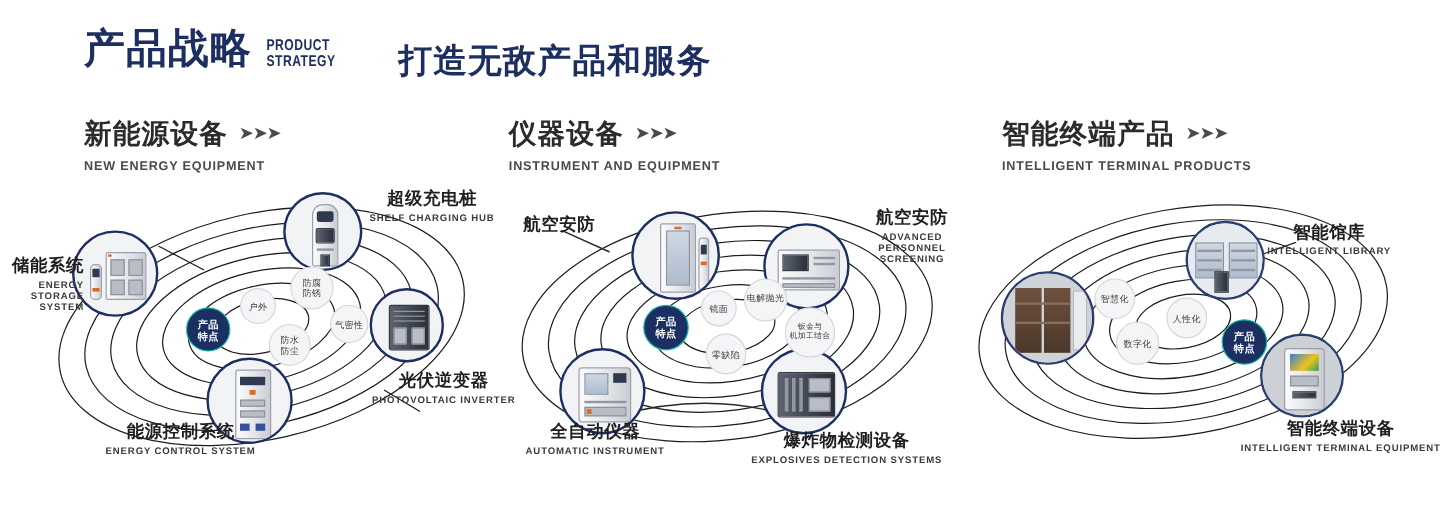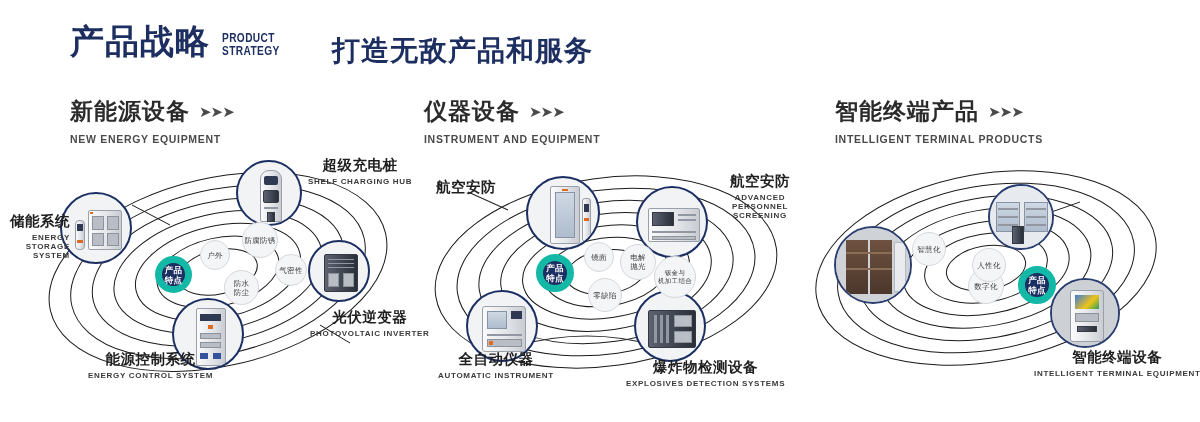--- a/index.html
+++ b/index.html
@@ -53,21 +53,21 @@
   
   .bub{
     position:absolute;border-radius:50%;
     background:#f4f5f7;border:1px solid #d5d7dd;
     display:flex;align-items:center;justify-content:center;
     text-align:center;color:#3c3c3c;
     font-size:7.5px;line-height:9px;letter-spacing:.3px;
     box-sizing:border-box;
   }
   .bub.core{
-    background:#1c2f63;border:7px solid #14b8a6;color:#fff;font-weight:bold;
+    background:#1c2f63;border:1px solid #14b8a6;color:#fff;font-weight:bold;
     font-size:8.5px;line-height:10px;
   }
 
   
   .lbl{position:absolute;text-align:center;}
   .lbl .cn{font-size:14.5px;font-weight:bold;color:#1f1f1f;letter-spacing:.5px;white-space:nowrap;}
   .lbl .en{font-size:8px;font-weight:bold;color:#3a3a3a;letter-spacing:.7px;margin-top:2px;white-space:nowrap;}
   .lbl.right{text-align:right;}
 
   
@@ -197,21 +197,21 @@
     <div class="lbl" style="left:68px;top:200px;">
       <div class="cn">能源控制系统</div>
       <div class="en">ENERGY CONTROL SYSTEM</div>
     </div>
 
     <div class="bub core" style="left:135px;top:106px;width:37px;height:37px;flex-direction:column;">
       <span>产品</span>
       <span>特点</span>
     </div>
     <div class="bub" style="left:180px;top:90px;width:30px;height:30px;">户外</div>
-    <div class="bub" style="left:222px;top:72px;width:36px;height:36px;">
+    <div class="bub" style="left:222px;top:72px;width:36px;height:36px;flex-direction:column;">
       <span>防腐</span>
       <span>防锈</span>
     </div>
     <div class="bub" style="left:204px;top:120px;width:35px;height:35px;flex-direction:column;">
       <span>防水</span>
       <span>防尘</span>
     </div>
     <div class="bub" style="left:255px;top:104px;width:32px;height:32px;">气密性</div>
   </div>
 
@@ -289,21 +289,21 @@
     <div class="lbl" style="left:218px;top:208px;">
       <div class="cn">爆炸物检测设备</div>
       <div class="en">EXPLOSIVES DETECTION SYSTEMS</div>
     </div>
 
     <div class="bub core" style="left:128px;top:104px;width:38px;height:38px;flex-direction:column;">
       <span>产品</span>
       <span>特点</span>
     </div>
     <div class="bub" style="left:176px;top:92px;width:30px;height:30px;">镜面</div>
-    <div class="bub" style="left:212px;top:94px;width:36px;height:36px;flex-direction:column;">
+    <div class="bub" style="left:212px;top:82px;width:36px;height:36px;flex-direction:row;font-family:Liberation Mono, monospace;">
       <span>电解</span>
       <span>抛光</span>
     </div>
     <div class="bub" style="left:180px;top:128px;width:34px;height:34px;">零缺陷</div>
     <div class="bub" style="left:246px;top:106px;width:42px;height:42px;flex-direction:column;font-size:6.5px;line-height:8px;">
       <span>钣金与</span>
       <span>机加工结合</span>
     </div>
   </div>
 
@@ -329,20 +329,24 @@
         <div class="dev-line" style="left:8px;top:22px;width:20px;height:2px;"></div>
         <div class="dev-line" style="left:8px;top:30px;width:20px;height:2px;"></div>
         <div class="dev-line" style="left:8px;top:38px;width:20px;height:2px;"></div>
         <div class="dev-glass" style="left:34px;top:16px;width:24px;height:30px;"></div>
         <div class="dev-line" style="left:36px;top:22px;width:20px;height:2px;"></div>
         <div class="dev-line" style="left:36px;top:30px;width:20px;height:2px;"></div>
         <div class="dev-line" style="left:36px;top:38px;width:20px;height:2px;"></div>
         <div class="dev-dark" style="left:22px;top:40px;width:12px;height:18px;"></div>
       </div>
     </div>
+    <div class="lbl" style="left:266px;top:34px;">
+      <div class="cn">智能馆库</div>
+      <div class="en">INTELLIGENT LIBRARY</div>
+    </div>
 
     <div class="node grey" style="left:44px;top:76px;width:78px;height:78px;">
       <div class="dev" style="left:0;top:0;width:78px;height:78px;background:#cfd2d6;">
         <div class="dev-wood" style="left:10px;top:12px;width:22px;height:54px;"></div>
         <div class="dev-wood" style="left:34px;top:12px;width:22px;height:54px;"></div>
         <div class="dev-line" style="left:10px;top:24px;width:46px;height:2px;background:#8a6d57;"></div>
         <div class="dev-line" style="left:10px;top:40px;width:46px;height:2px;background:#8a6d57;"></div>
         <div class="dev-panel" style="left:58px;top:14px;width:12px;height:50px;background:#e9ebee;border-color:#b5b9c0;"></div>
       </div>
     </div>
@@ -354,21 +358,21 @@
         <div class="dev-panel" style="left:23px;top:33px;width:24px;height:9px;"></div>
         <div class="dev-dark" style="left:25px;top:46px;width:20px;height:6px;"></div>
       </div>
     </div>
     <div class="lbl" style="left:244px;top:198px;">
       <div class="cn">智能终端设备</div>
       <div class="en">INTELLIGENT TERMINAL EQUIPMENT</div>
     </div>
 
     <div class="bub" style="left:122px;top:82px;width:34px;height:34px;">智慧化</div>
-    <div class="bub" style="left:140px;top:118px;width:36px;height:36px;margin-left:38px;">数字化</div>
+    <div class="bub" style="left:140px;top:118px;width:36px;height:36px;">数字化</div>
     <div class="bub" style="left:182px;top:98px;width:34px;height:34px;">人性化</div>
     <div class="bub core" style="left:228px;top:116px;width:38px;height:38px;flex-direction:column;">
       <span>产品</span>
       <span>特点</span>
     </div>
   </div>
 
 </div>
 
 </body></html>

